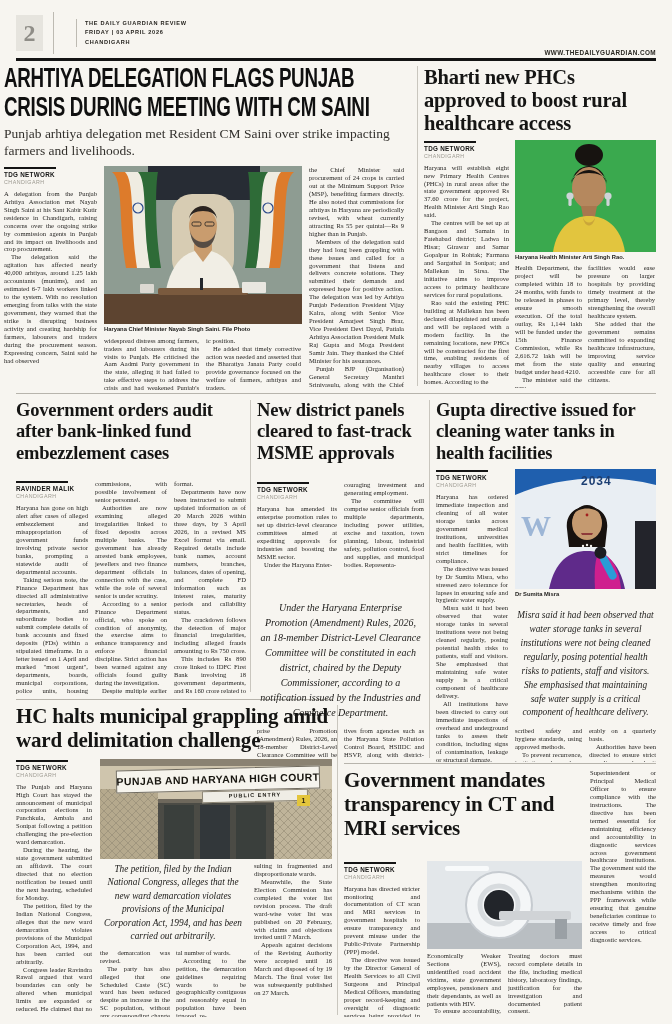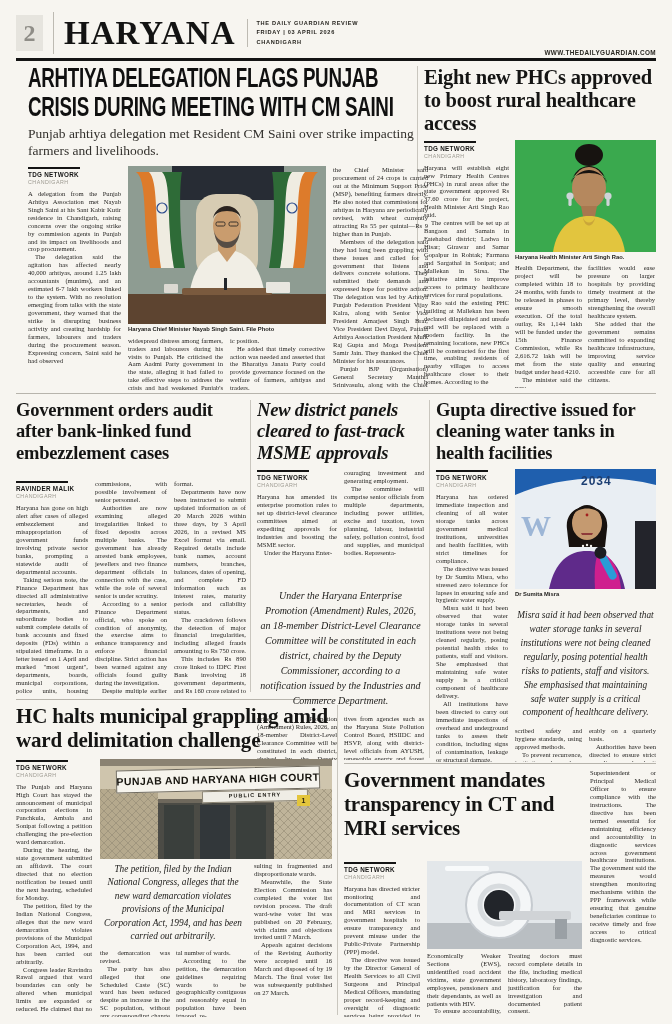--- a/index.html
+++ b/index.html
@@ -29,21 +29,21 @@
   .h20{font-size:20.5px;line-height:1.12;}
   .h19{font-size:18.5px;line-height:1.16;}
   .h21{font-size:21px;line-height:1.14;}
   .cap{font:700 5.8px/1.3 "Liberation Sans",sans-serif;color:#1d1c1a;margin:2px 0 3px;}
   .pq{font:italic 10px/1.5 "Liberation Serif",serif;text-align:center;color:#1c1b19;padding:7px 2px;}
   .photo{position:relative;overflow:hidden;background:#ccc;}
   .photo svg{display:block;}
   .vd{position:absolute;width:1px;background:#c9c6be;}
   .hd{position:absolute;height:1px;background:#b7b4ac;}
   
-  .lead{left:28px;top:64px;width:401px;height:326px;}
+  .lead{left:4px;top:64px;width:401px;height:326px;}
   .h-main{font:700 27px/1.08 "Liberation Sans",sans-serif;letter-spacing:-.4px;color:#101010;margin:0;
           width:578px;transform:scaleX(.695);transform-origin:0 0;}
   .lead-sub{font:400 13.5px/1.25 "Liberation Serif",serif;color:#33312d;margin:4px 0 6px;}
   
   .phc{left:424px;top:66px;width:232px;height:322px;}
   .audit{left:16px;top:400px;width:230px;height:294px;}
   .msme{left:257px;top:400px;width:167px;height:360px;}
   .water{left:436px;top:400px;width:220px;height:362px;}
   .hc{left:16px;top:705px;width:316px;height:312px;}
   .ctmri{left:344px;top:769px;width:312px;height:248px;}
@@ -63,21 +63,20 @@
 </head>
 <body>
 
 <div class="page">
 
   <header class="masthead">
     <div class="pagenum-box">
         <span>2</span>
       </div>
     <div class="m-vrule"></div>
-    <div class="section-title">HARYANA</div>
     <div class="edition">
       <div>THE DAILY GUARDIAN REVIEW</div>
       <div>FRIDAY | 03 APRIL 2026</div>
       <div>CHANDIGARH</div>
     </div>
     <div class="website">WWW.THEDAILYGUARDIAN.COM</div>
   </header>
   <div class="masthead-rule"></div>
 
   <div class="vd" style="left:417px;top:66px;height:320px;"></div>
@@ -144,21 +143,21 @@
       </div>
       <div class="col pcol" style="width:95px;">
           <p class="p">the Chief Minister said procurement of 24 crops is carried out at the Minimum Support Price (MSP), benefiting farmers directly. He also noted that commissions for arhtiyas in Haryana are periodically revised, with wheat currently attracting Rs 55 per quintal—Rs 9 higher than in Punjab.</p>
           <p class="p">Members of the delegation said they had long been grappling with these issues and called for a government that listens and delivers concrete solutions. They submitted their demands and expressed hope for positive action. The delegation was led by Arhtiya Punjab Federation President Vijay Kalra, along with Senior Vice President Amarjeet Singh Brar, Vice President Devi Dayal, Patiala Arhtiya Association President Mulk Raj Gupta and Moga President Samir Jain. They thanked the Chief Minister for his assurances.</p>
           <p class="p">Punjab BJP (Organisation) General Secretary Manthri Srinivasulu, along with the Chief Minister's OSDs, Dr Prabhleen and B.B. Bharti, were also present.</p>
         </div>
     </div>
   </section>
 
   <section class="art phc">
-    <h2 class="hs h20" style="margin-bottom:5px;">Eight new PHCs approved to boost rural healthcare access</h2>
+    <h2 class="hs h20" style="margin-bottom:5px;">Bharti new PHCs approved to boost rural healthcare access</h2>
     <div class="cols" style="gap:6px;height:268px;">
       <div class="col pcol" style="width:85px;">
         <div class="by">
           <div class="bar"></div>
           <div class="nm">TDG NETWORK</div>
           <div class="loc">CHANDIGARH</div>
         </div>
         <div>
             <p class="p">Haryana will establish eight new Primary Health Centres (PHCs) in rural areas after the state government approved Rs 37.60 crore for the project, Health Minister Arti Singh Rao said.</p>
             <p class="p">The centres will be set up at Bangaon and Samain in Fatehabad district; Ladwa in Hisar; Girawar and Samar Gopalpur in Rohtak; Farmana and Sargathal in Sonipat; and Mallekan in Sirsa. The initiative aims to improve access to primary healthcare services for rural populations.</p>
@@ -220,21 +219,21 @@
       <div class="col pcol" style="width:72px;">
           <p class="p">format.</p>
           <p class="p">Departments have now been instructed to submit updated information as of 20 March 2026 within three days, by 3 April 2026, in a revised MS Excel format via email. Required details include bank names, account numbers, branches, balances, dates of opening, and complete FD information such as interest rates, maturity periods and callability status.</p>
           <p class="p">The crackdown follows the detection of major financial irregularities, including alleged frauds amounting to Rs 750 crore.</p>
           <p class="p">This includes Rs 890 crore linked to IDFC First Bank involving 18 government departments, and Rs 160 crore related to fixed deposits of Panchkula Municipal Corporation in AU Small Finance Bank and Kotak Mahindra Bank.</p>
         </div>
     </div>
   </section>
 
   <section class="art msme">
-    <h2 class="hs h19" style="margin-bottom:5px;font-style:italic;">New district panels cleared to fast-track MSME approvals</h2>
+    <h2 class="hs h19" style="margin-bottom:17px;">New district panels cleared to fast-track MSME approvals</h2>
     <div class="cols" style="gap:7px;height:112px;">
       <div class="col pcol" style="width:80px;">
         <div class="by">
           <div class="bar"></div>
           <div class="nm">TDG NETWORK</div>
           <div class="loc">CHANDIGARH</div>
         </div>
         <div>
             <p class="p">Haryana has amended its enterprise promotion rules to set up district-level clearance committees aimed at expediting approvals for industries and boosting the MSME sector.</p>
             <p class="p">Under the Haryana Enter-</p>

